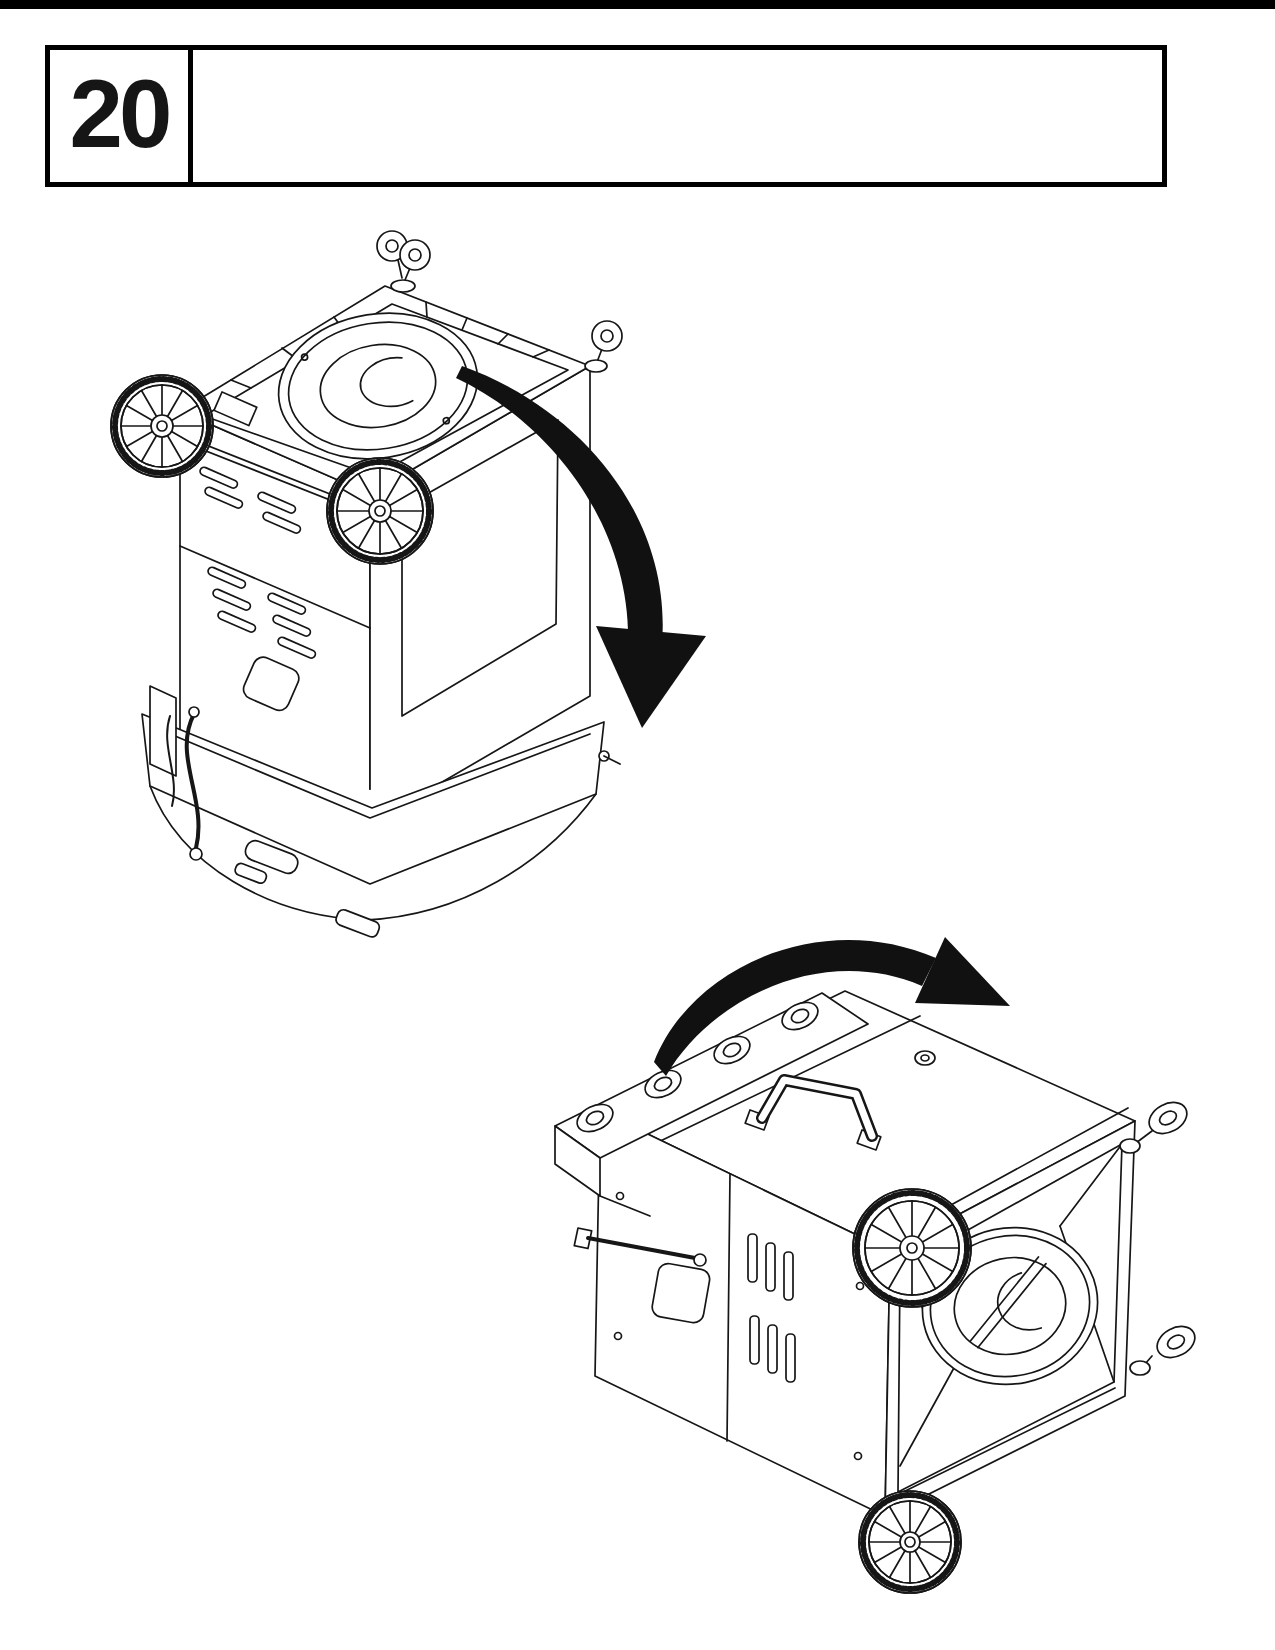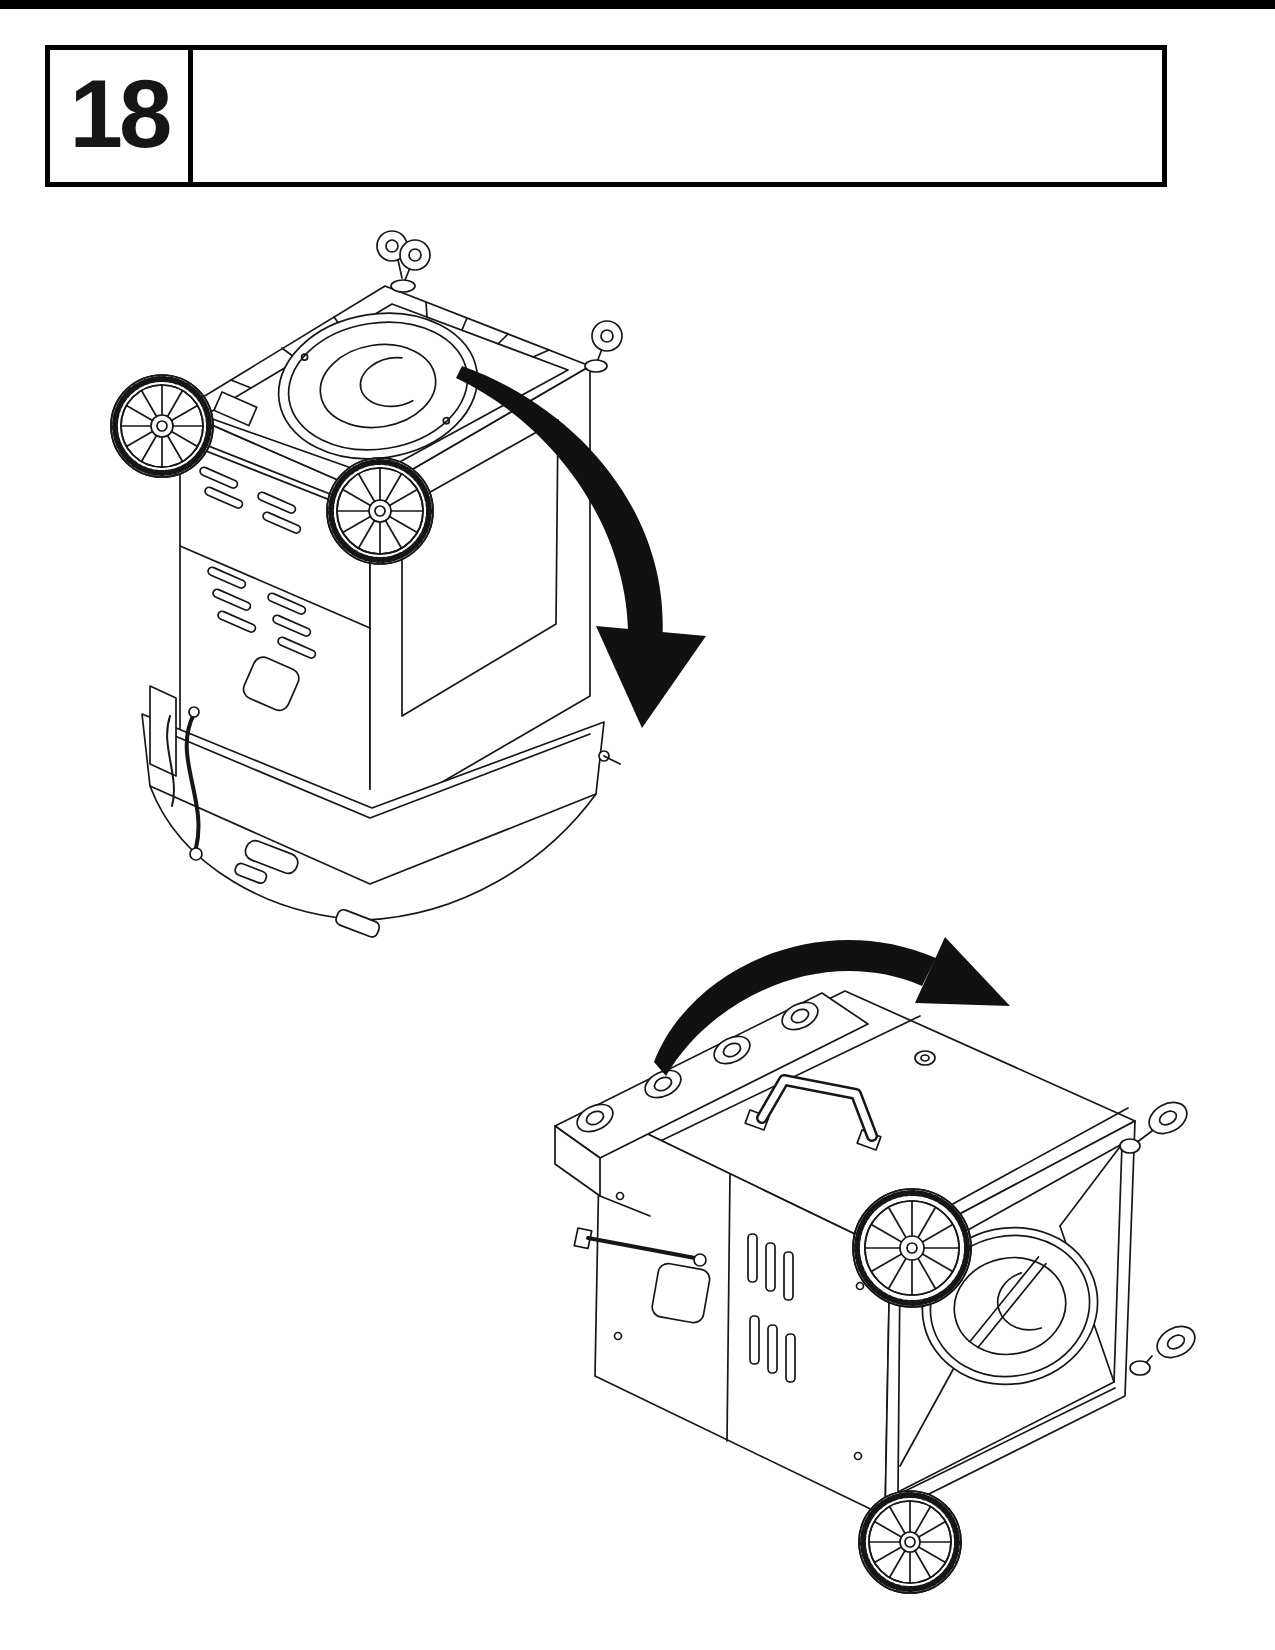--- a/index.html
+++ b/index.html
@@ -30,21 +30,21 @@
 </style>
 </head>
 <body>
 
 <div class="page">
 
   <div class="top-edge-bar"></div>
 
   <header class="step-header">
     <div class="step-number-box">
-      <span class="step-number">18</span>
+      <span class="step-number">20</span>
     </div>
     <div class="step-instruction-area"></div>
   </header>
 
   <figure class="figure fig-top">
     <svg viewBox="0 0 630 760">
       <g fill="none" stroke="#161616" stroke-width="1.7" stroke-linejoin="round" stroke-linecap="round">
 
         <g>
           <polygon points="70,195 260,278 260,608 70,525" fill="#fff"></polygon>

